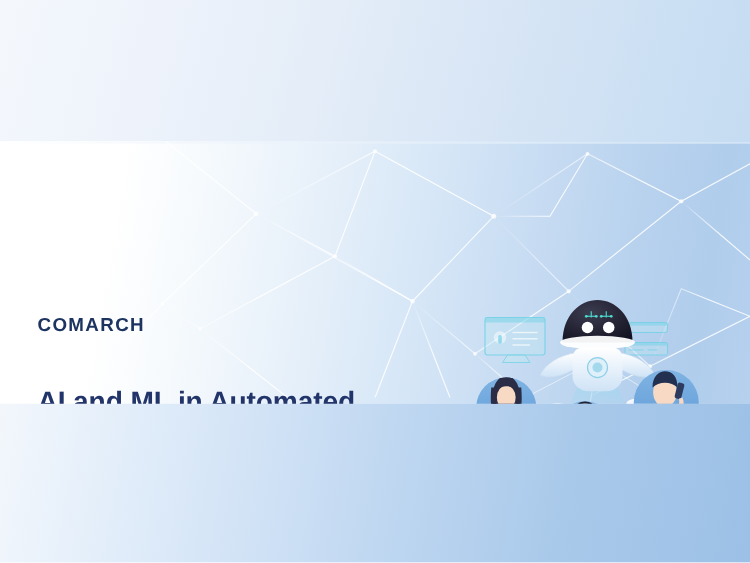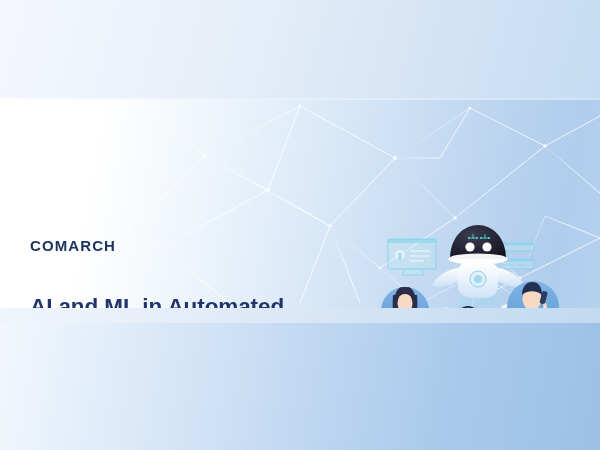--- a/index.html
+++ b/index.html
@@ -19,21 +19,21 @@
   }
   #page-bottom {
     position:absolute; left:0; top:323px; width:600px; height:127px;
     background:linear-gradient(100deg,
        #f3f7fc 0%, #e3eefa 16%, #d2e3f6 34%,
        #bcd5f0 55%, #a9c9ea 75%, #9cc0e6 100%);
   }
 
   
   #banner {
-    position:absolute; left:0; top:98px; width:600px; height:210px;
+    position:absolute; left:0; top:113px; width:600px; height:210px;
     overflow:hidden;
     background:linear-gradient(100deg,
        #ffffff 0%, #ffffff 16%, #f6fafd 26%,
        #e8f1fa 40%, #d7e7f7 55%, #c6dbf2 70%,
        #b8d2ee 82%, #b0cdec 92%, #b6d1ee 100%);
   }
   #banner-net { position:absolute; inset:0; opacity:.95; }
   #banner-top-edge {
     position:absolute; left:0; top:0; width:600px; height:2px;
     background:linear-gradient(100deg,#ffffff 0%, #eaf2fb 40%, #d8e8f7 100%);

